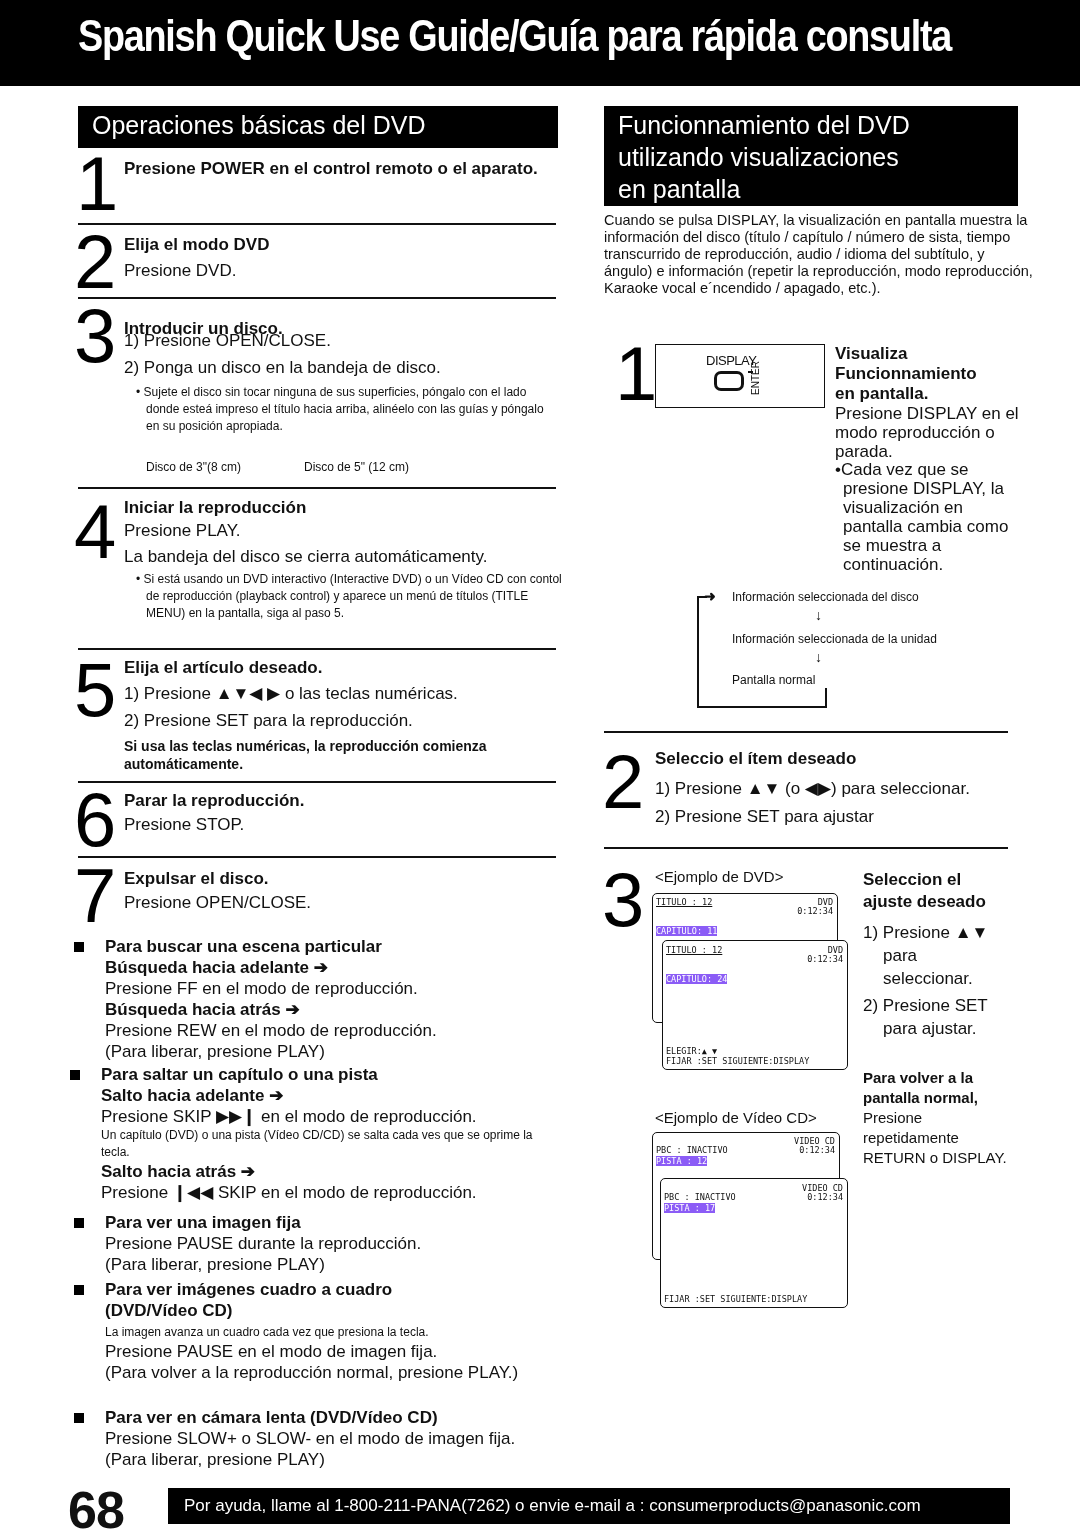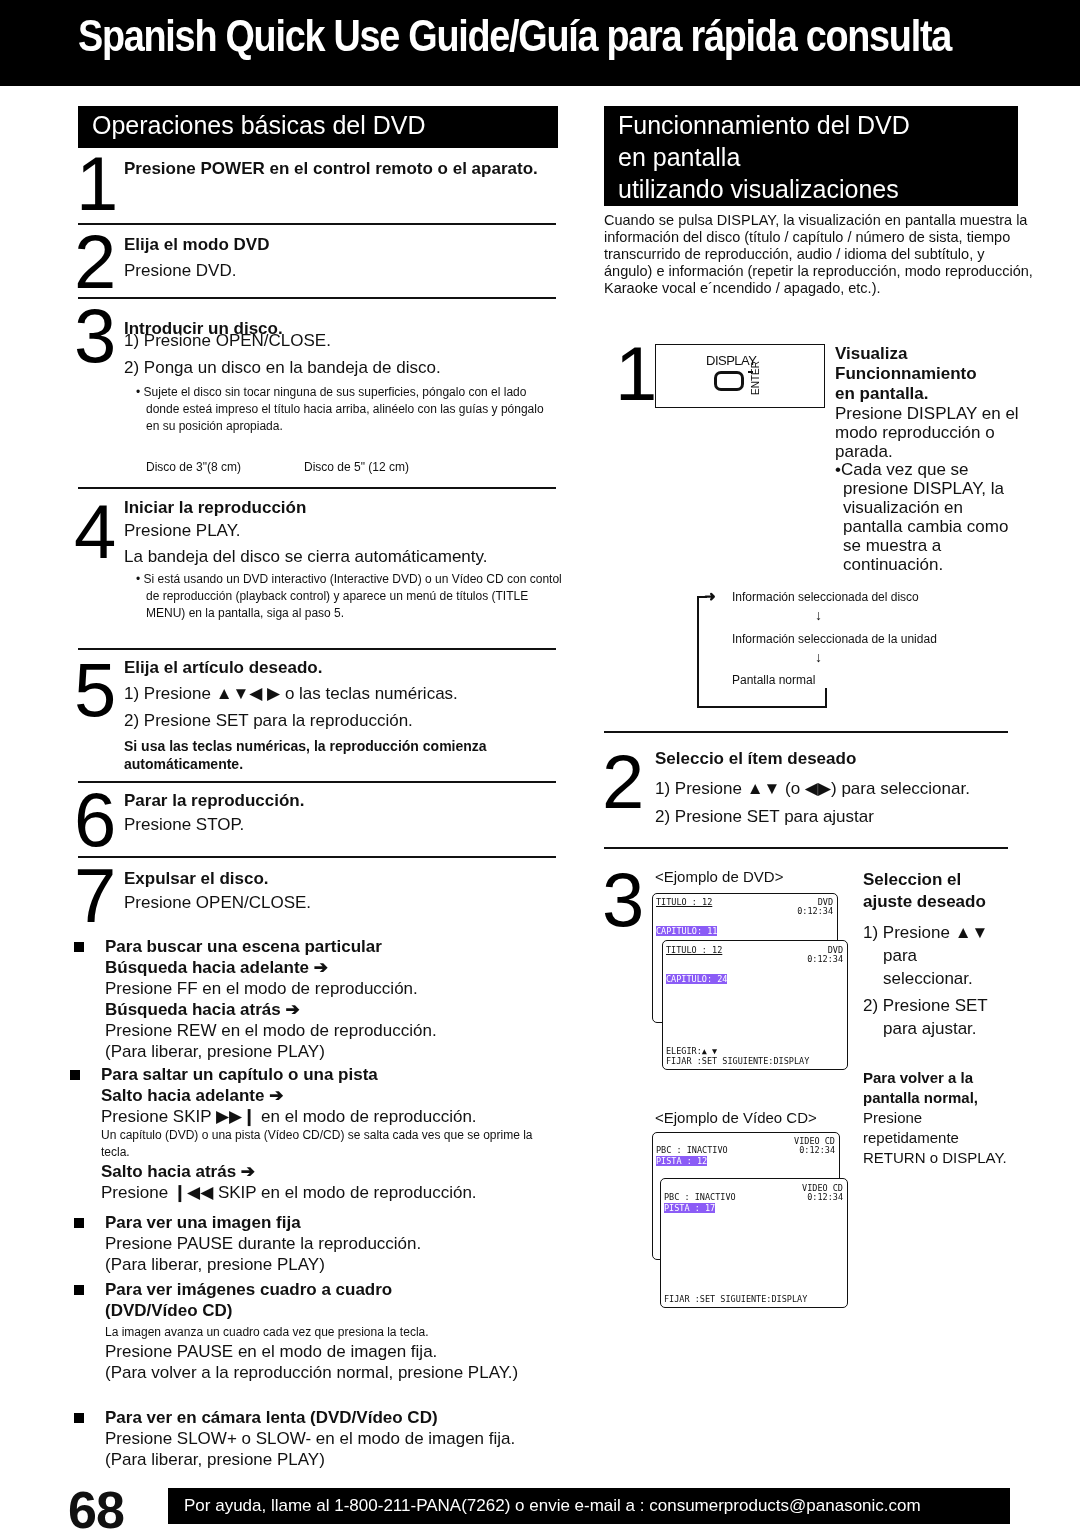--- a/index.html
+++ b/index.html
@@ -125,22 +125,22 @@
 
 <div class="abs" style="left:105px;top:1407px;width:460px;">
   <span class="sq"></span>
   <div class="t-bold">Para ver en cámara lenta (DVD/Vídeo CD)</div>
   <div class="t-reg">Presione SLOW+ o SLOW- en el modo de imagen fija.</div>
   <div class="t-reg">(Para liberar, presione PLAY)</div>
 </div>
 
 <div class="section-head sh-right">
   <div>Funcionnamiento del DVD</div>
+  <div>utilizando  visualizaciones</div>
   <div>en pantalla</div>
-  <div>utilizando  visualizaciones</div>
 </div>
 
 <div class="abs t-small" style="left:604px;top:212px;width:430px;font-size:14.5px;line-height:17px;">Cuando se pulsa DISPLAY, la visualización en pantalla muestra la información del disco (título / capítulo / número de sista, tiempo transcurrido de reproducción, audio / idioma del subtítulo, y ángulo) e información (repetir la reproducción, modo reproducción, Karaoke vocal e´ncendido / apagado, etc.).</div>
 
 <div class="bignum" style="left:615px;top:336px;">1</div>
 <div class="displaybox">
   <span class="abs" style="left:50px;top:8px;font-size:13px;letter-spacing:-0.5px;">DISPLAY</span>
   <span class="abs" style="left:58px;top:26px;width:30px;height:20px;border:3px solid #111;border-radius:7px;"></span>
   <span class="abs" style="left:92px;top:26px;width:5px;height:2px;background:#111;"></span>
   <span class="abs" style="left:94px;top:50px;font-size:10px;transform:rotate(-90deg);transform-origin:left top;white-space:nowrap;">ENTER</span>

